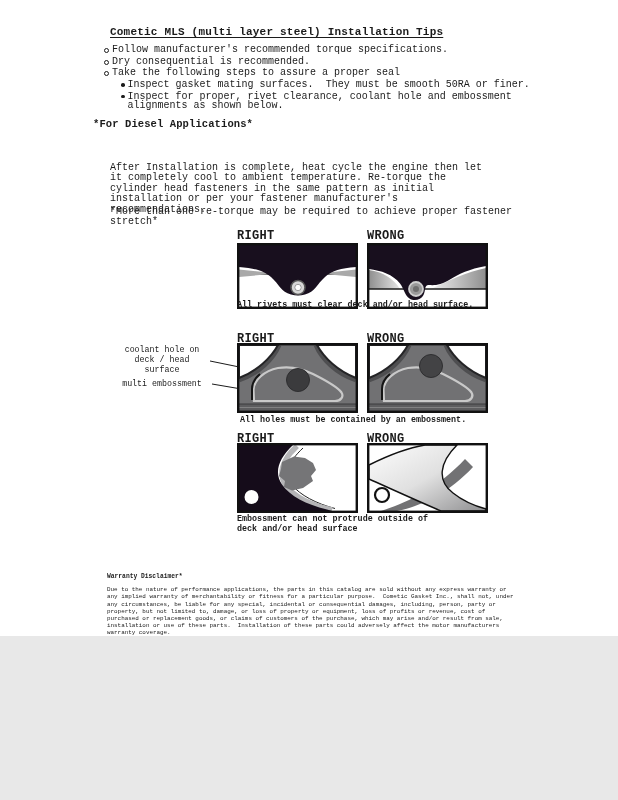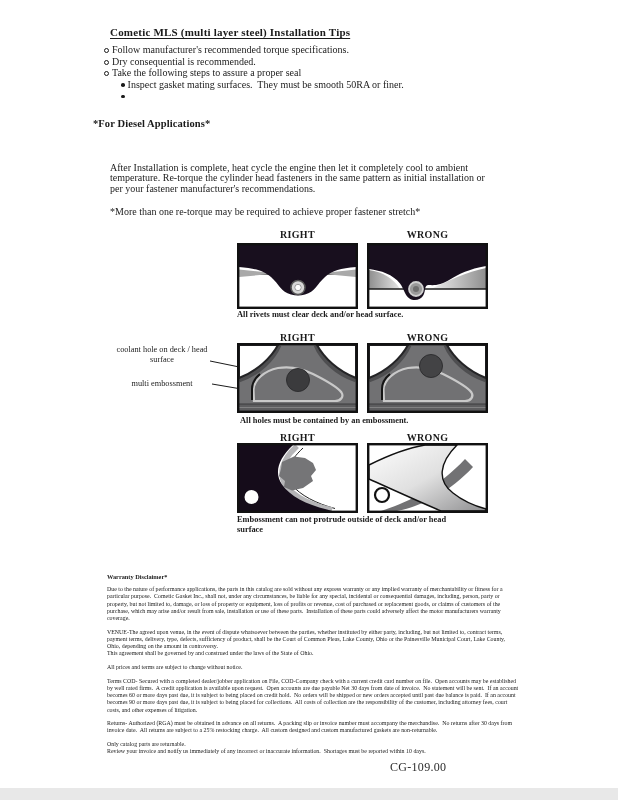--- a/index.html
+++ b/index.html
@@ -1,18 +1,18 @@
 <!DOCTYPE html>
 <html><head>
 <meta charset="utf-8">
 <style>
   html,body{margin:0;padding:0;background:#e8e8e8;}
   .page{
-    position:relative;width:618px;height:788px;background:#ffffff;
-    font-family:Liberation Serif, serif;color:#1b1b1b;overflow:hidden;
+    position:relative;width:618px;height:636px;background:#ffffff;
+    font-family:Liberation Mono, monospace;color:#1b1b1b;overflow:hidden;
     margin:0 auto;
   }
   .abs{position:absolute;}
   .pre{white-space:pre-wrap;}
 
   .title{
     left:110px;top:26px;font-size:11px;font-weight:bold;letter-spacing:.2px;
     text-decoration:underline;text-decoration-thickness:1.2px;text-underline-offset:2px;
   }
   .bullets{left:104px;top:45px;width:460px;}
@@ -21,21 +21,21 @@
   .o-marker{flex:0 0 auto;width:3px;height:3px;border:1px solid #1b1b1b;border-radius:50%;margin:3px 3px 0 0;}
   .b-marker{flex:0 0 auto;width:3.6px;height:3.6px;background:#1b1b1b;border-radius:50%;margin:3px 3px 0 0;}
   .body-txt{font-size:10px;line-height:10.4px;}
   .bullet-row .body-txt{line-height:9.5px;}
 
   .diesel-heading{left:93px;top:118px;font-size:10.5px;font-weight:bold;letter-spacing:.1px;}
   .para1{left:110px;top:134px;width:394px;}
   .para2{left:110px;top:163px;width:382px;}
   .note{left:110px;top:207px;width:420px;}
 
-  .fig-label{width:121px;text-align:center;font-size:10px;font-weight:bold;letter-spacing:.3px;}
+  .fig-label{width:121px;font-size:12px;font-weight:bold;letter-spacing:.3px;}
   .caption{font-size:8.4px;font-weight:bold;line-height:9.6px;}
 
   .ann{width:94px;text-align:center;font-size:8.3px;line-height:10px;}
 
   .warranty{left:107px;top:573px;width:412px;font-size:5.9px;line-height:7.2px;}
   .warranty .w-head{font-weight:bold;font-size:6.3px;margin:0 0 6px 0;}
   .warranty p{margin:0 0 6.5px 0;}
   .warranty p.tight{margin:0;}
   .footer-code{left:390px;top:760px;font-size:12px;letter-spacing:.3px;color:#2b2b2b;}
 
@@ -60,20 +60,21 @@
     <div class="bullet-row">
       <span class="o-marker"></span>
       <span class="body-txt pre">Take the following steps to assure a proper seal</span>
     </div>
     <div class="bullet-row sub">
       <span class="b-marker"></span>
       <span class="body-txt pre">Inspect gasket mating surfaces.  They must be smooth 50RA or finer.</span>
     </div>
     <div class="bullet-row sub">
       <span class="b-marker"></span>
+      <span class="body-txt pre">Inspect for proper, rivet clearance, coolant hole and embossment alignments as shown below.</span>
     </div>
   </div>
 
   <div class="abs diesel-heading">*For Diesel Applications*</div>
   <div class="abs para2 body-txt pre">After Installation is complete, heat cycle the engine then let it completely cool to ambient temperature. Re-torque the cylinder head fasteners in the same pattern as initial installation or per your fastener manufacturer's recommendations.</div>
   <div class="abs note body-txt pre">*More than one re-torque may be required to achieve proper fastener stretch*</div>
 
   <div class="abs fig-label" style="left:237px;top:229px;">RIGHT</div>
   <div class="abs fig-label" style="left:367px;top:229px;">WRONG</div>
 
@@ -102,21 +103,21 @@
     <rect x="1.2" y="1.2" width="118.6" height="63.6" fill="#ffffff"></rect>
     <path d="M2,27 C16,29 26,35 33,46 L2,46 Z" fill="url(#g1l)"></path>
     <path d="M119,25 C100,29 80,38 64,46 L119,46 Z" fill="url(#g1r)"></path>
     <line x1="2" y1="46" x2="119" y2="46" stroke="#1b1b1b" stroke-width="1.4"></line>
     <path d="M2,2 H119 V23 C102,26 92,31 83,36.5 C74,42 68,42.5 62,42 C57,41.6 59,47 56.5,52 C54,57 47,58.5 42.5,55.5 C38,52.5 37,46 33,40.5 C26,31.5 14,27.5 2,26 Z" fill="#180f1e"></path>
     <circle cx="49" cy="46" r="7" fill="#9a9a9a" stroke="#cfcfcf" stroke-width="1.8"></circle>
     <circle cx="49" cy="46" r="3" fill="#6f6f6f"></circle>
     <rect x="1.2" y="1.2" width="118.6" height="63.6" fill="none" stroke="#111" stroke-width="2.4"></rect>
   </svg>
 
-  <div class="abs caption" style="left:237px;top:310px;">All rivets must clear deck and/or head surface.</div>
+  <div class="abs caption" style="left:237px;top:301px;">All rivets must clear deck and/or head surface.</div>
 
   <div class="abs fig-label" style="left:237px;top:332px;">RIGHT</div>
   <div class="abs fig-label" style="left:367px;top:332px;">WRONG</div>
 
   <div class="abs ann" style="left:115px;top:345px;">coolant hole on deck / head surface</div>
   <div class="abs ann" style="left:115px;top:379px;">multi embossment</div>
 
   <svg class="abs" style="left:208px;top:355px;" width="100" height="45" viewBox="0 0 100 45">
     <line x1="2" y1="6" x2="90" y2="24" stroke="#1b1b1b" stroke-width="1"></line>
     <line x1="4" y1="29" x2="57" y2="38" stroke="#1b1b1b" stroke-width="1"></line>

